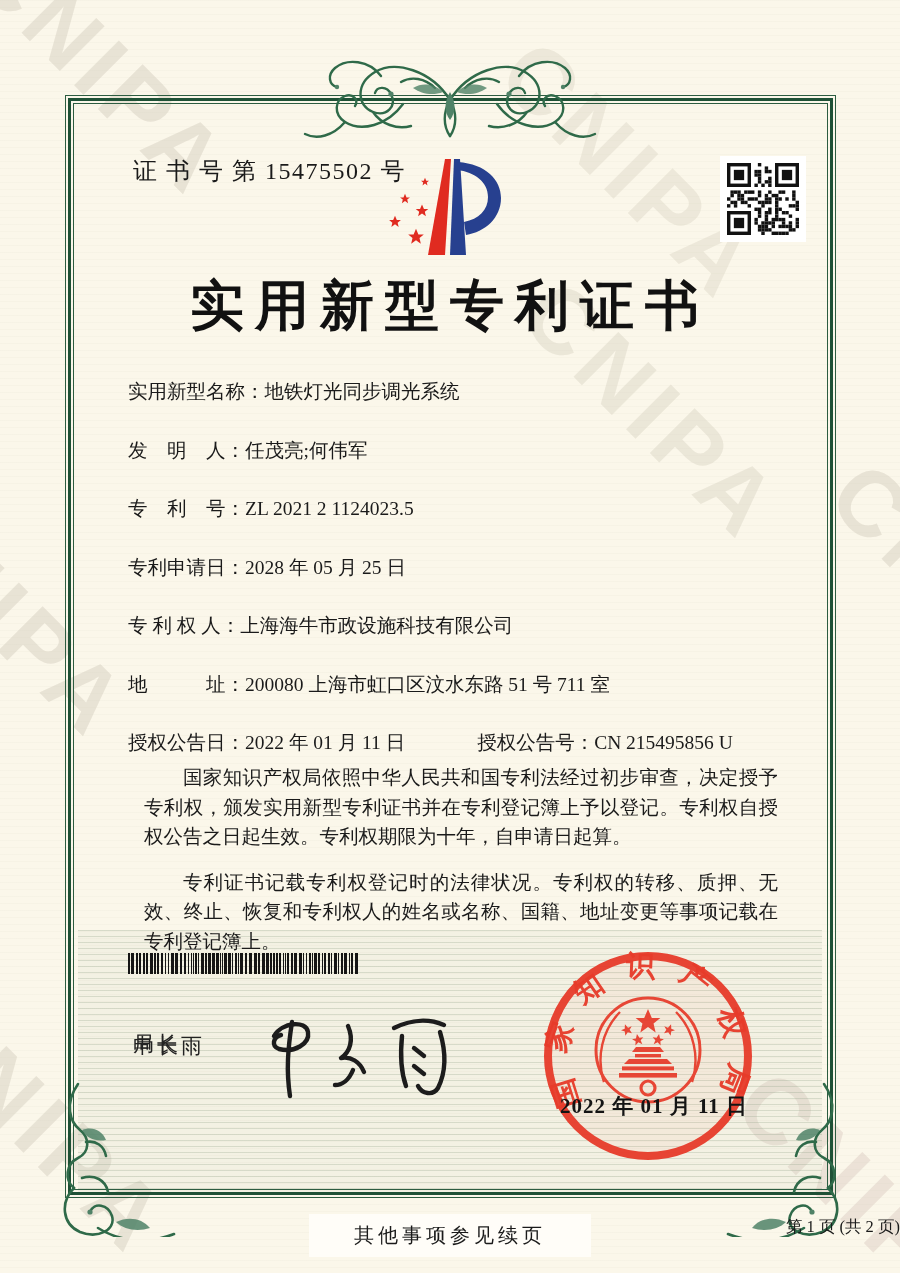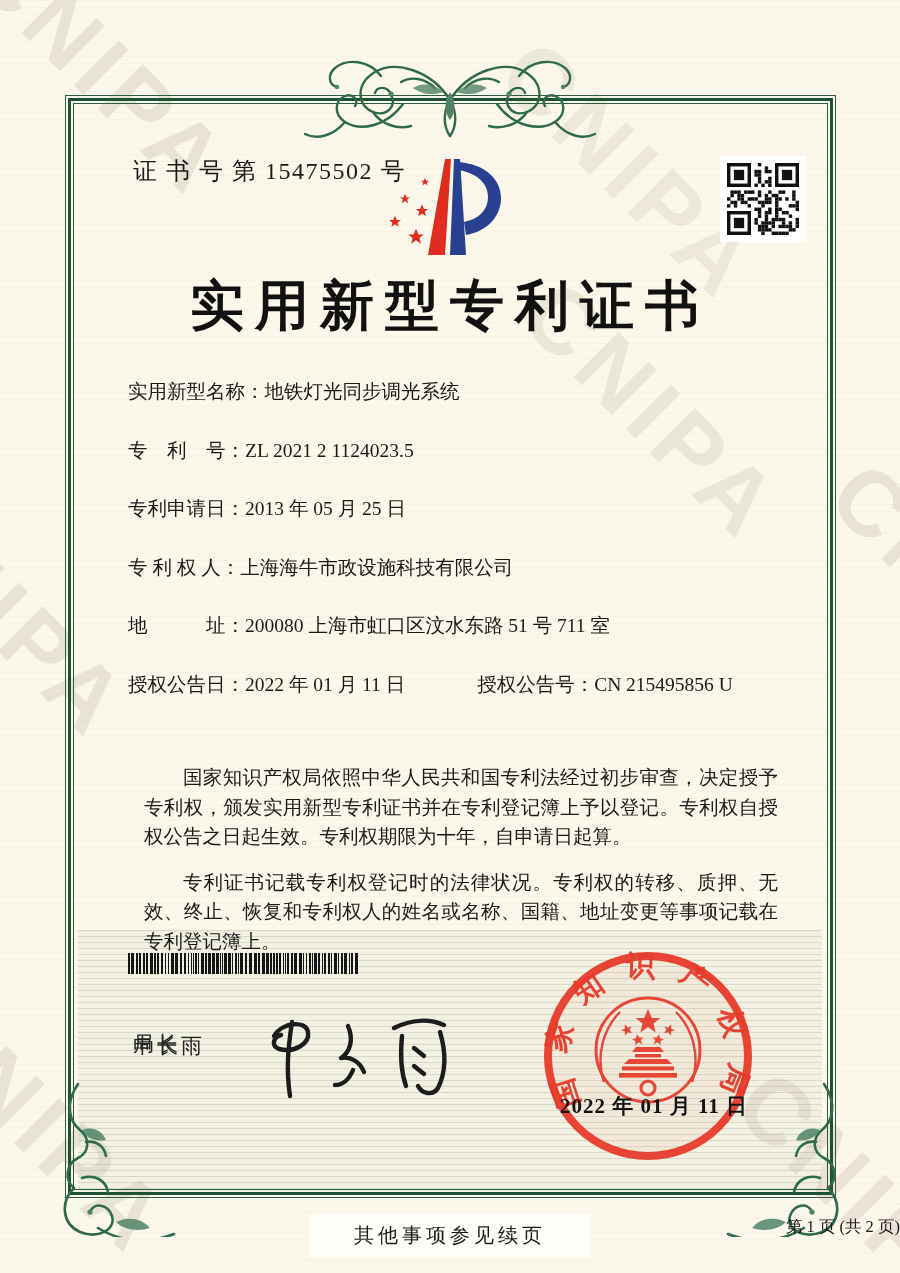--- a/index.html
+++ b/index.html
@@ -279,24 +279,27 @@
     </svg>
   </div>
 
   <div class="doc-title">实用新型专利证书</div>
 
   <div class="fields">
     <div class="field-row">
       <span>实用新型名称：</span><span>地铁灯光同步调光系统</span>
     </div>
     <div class="field-row">
+      <span>发　明　人：</span><span>任茂亮;何伟军</span>
+    </div>
+    <div class="field-row">
       <span>专　利　号：</span><span>ZL 2021 2 1124023.5</span>
     </div>
     <div class="field-row">
-      <span>专利申请日：</span><span>2013 年 05 月 25 日</span>
+      <span>专利申请日：</span><span>2028 年 05 月 25 日</span>
     </div>
     <div class="field-row">
       <span>专 利 权 人：</span><span>上海海牛市政设施科技有限公司</span>
     </div>
     <div class="field-row">
       <span>地　　　址：</span><span>200080 上海市虹口区汶水东路 51 号 711 室</span>
     </div>
     <div class="field-row">
       <span>授权公告日：</span><span>2022 年 01 月 11 日</span>
       <span class="gap"></span>

